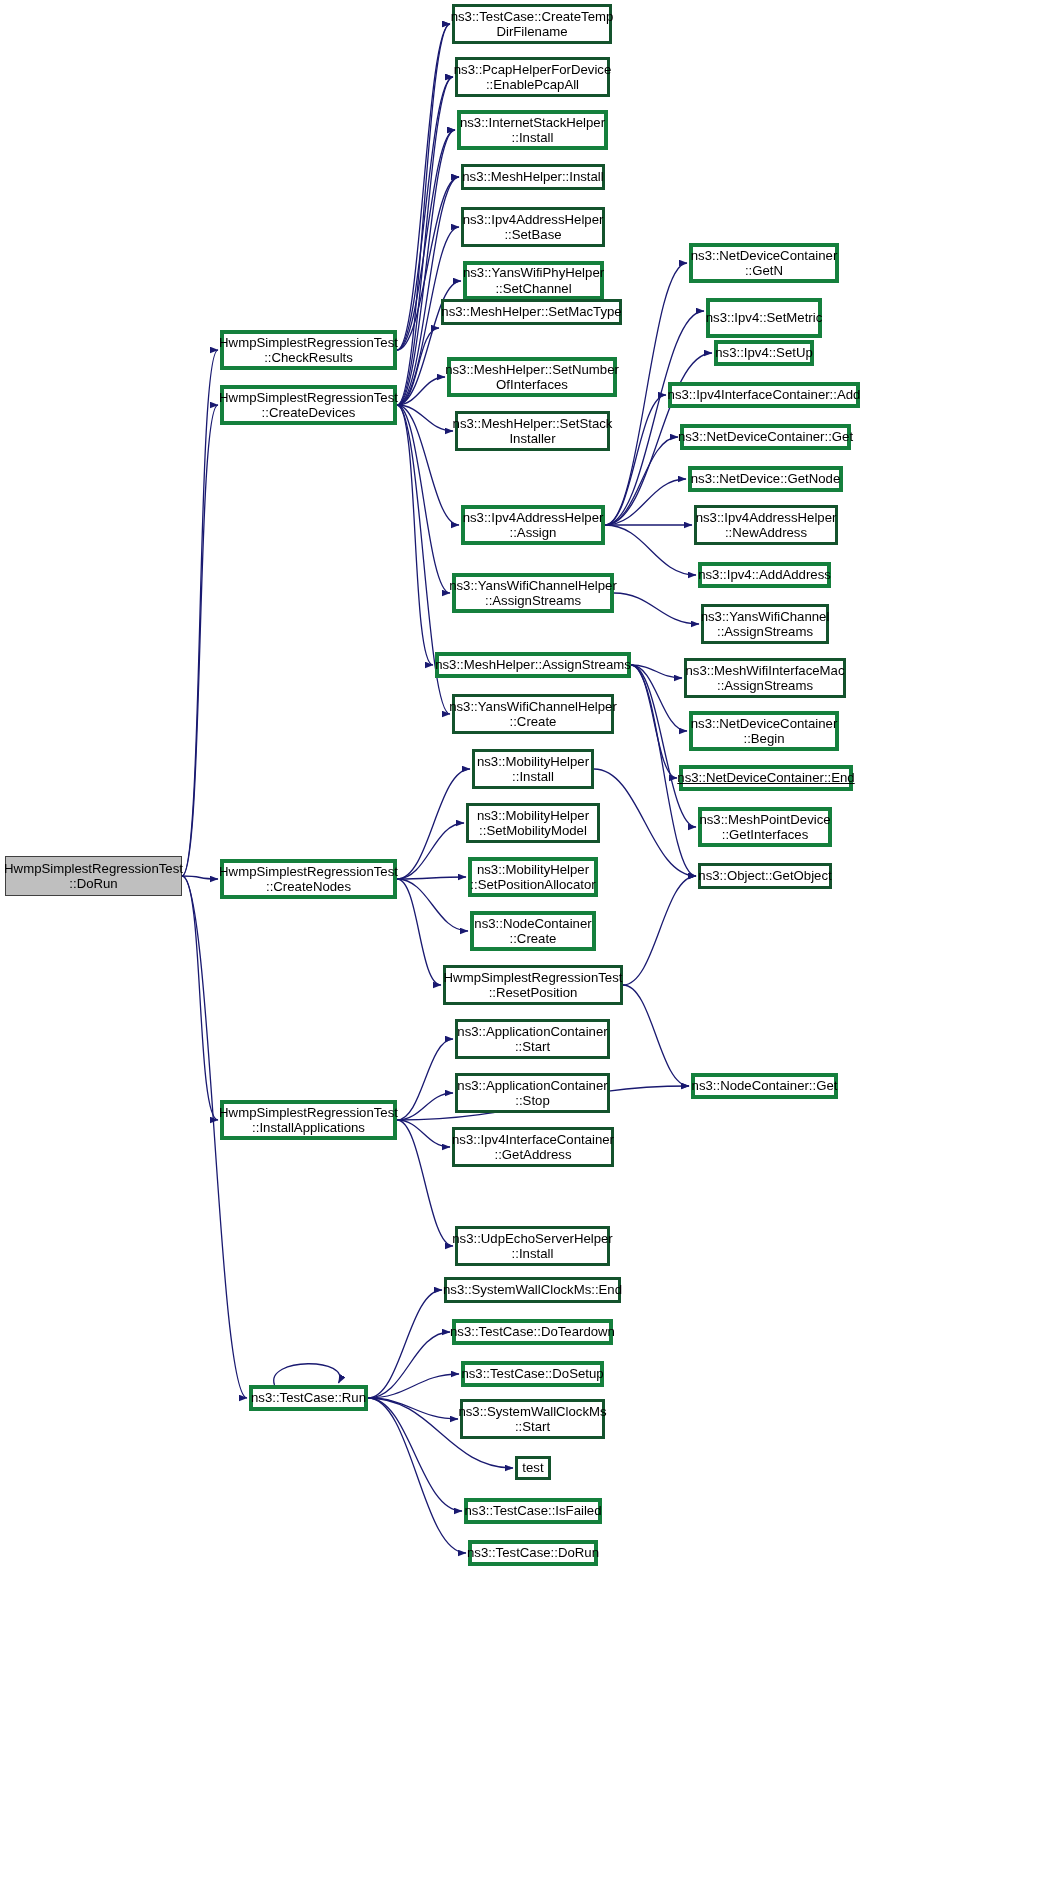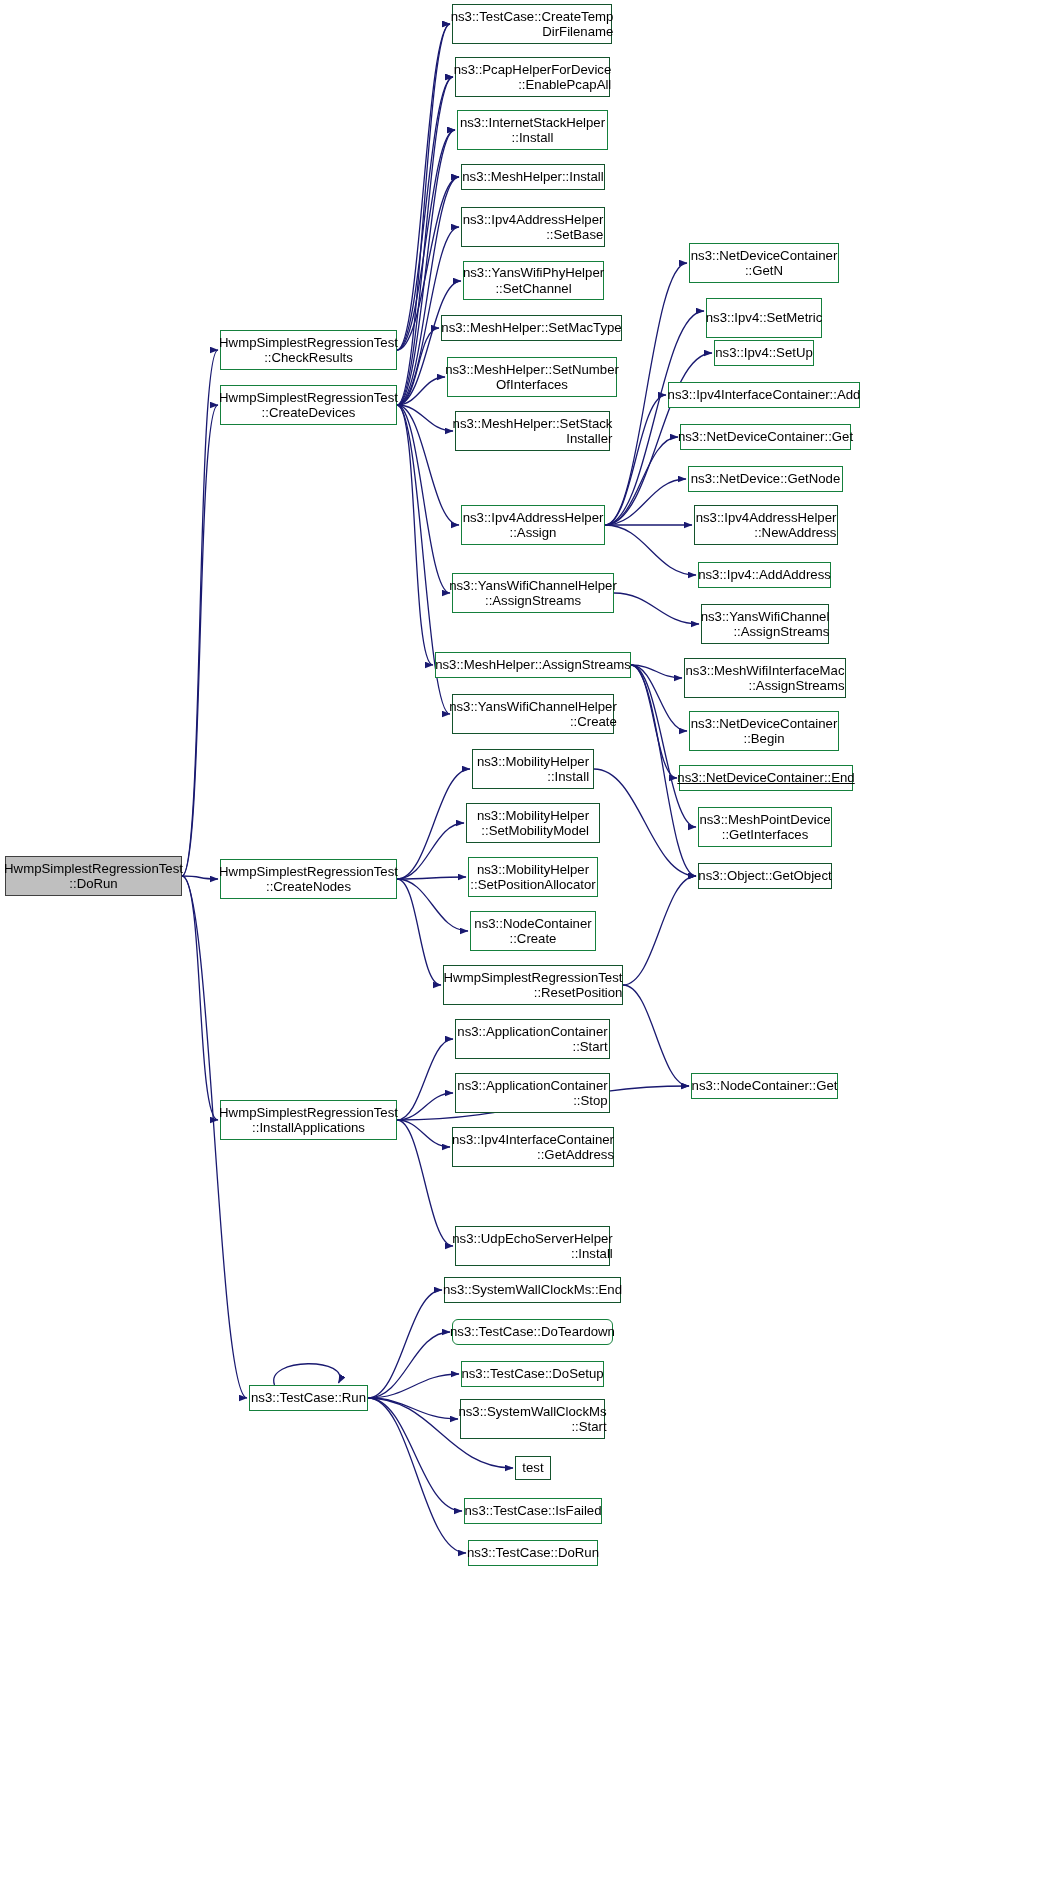--- a/index.html
+++ b/index.html
@@ -2,23 +2,23 @@
 <html><head>
 <meta charset="utf-8">
 <title>Call Graph</title>
 <style>
   html,body{margin:0;padding:0;background:#ffffff;}
   #canvas{position:relative;width:1048px;height:1903px;background:#ffffff;
           font-family:"Liberation Sans","DejaVu Sans",sans-serif;overflow:hidden;}
   svg#edges{position:absolute;left:0;top:0;width:1048px;height:1903px;pointer-events:none;}
   .node{position:absolute;box-sizing:border-box;display:flex;align-items:center;
         justify-content:center;text-align:center;background:#ffffff;
-        border:1px solid #15803d;font-size:13.2px;line-height:15.5px;color:#000000;
+        border:4px solid #15803d;font-size:13.2px;line-height:15.5px;color:#000000;
         white-space:pre-line;padding:1px 3px;z-index:5;}
-  .node.red{border:1px solid #14532d;text-align:right;}
+  .node.red{border:3px solid #14532d;}
   .node.cur{background:#bfbfbf;border:1px solid #404040;}
 </style>
 </head>
 <body>
 
 <div id="canvas">
   <svg id="edges" viewBox="0 0 1048 1903">
     <defs>
       <marker id="ah" markerWidth="9" markerHeight="7" refX="8.5" refY="3.5" orient="auto" markerUnits="userSpaceOnUse">
         <path d="M0,0 L9,3.5 L0,7 z" fill="#191970"></path>
@@ -100,21 +100,21 @@
 DirFilename</div>
       <div class="node red" style="left: 455px; top: 57px; width: 155px; height: 40px;">ns3::PcapHelperForDevice
 ::EnablePcapAll</div>
       <div class="node" style="left: 457px; top: 110px; width: 151px; height: 40px;">ns3::InternetStackHelper
 ::Install</div>
       <div class="node red" style="left: 461px; top: 164px; width: 144px; height: 26px;">ns3::MeshHelper::Install</div>
       <div class="node red" style="left: 461px; top: 207px; width: 144px; height: 40px;">ns3::Ipv4AddressHelper
 ::SetBase</div>
       <div class="node" style="left: 463px; top: 261px; width: 141px; height: 39px;">ns3::YansWifiPhyHelper
 ::SetChannel</div>
-      <div class="node red" style="left: 441px; top: 315px; width: 181px; height: 26px;">ns3::MeshHelper::SetMacType</div>
+      <div class="node red" style="left: 441px; top: 299px; width: 181px; height: 26px;">ns3::MeshHelper::SetMacType</div>
       <div class="node" style="left: 447px; top: 357px; width: 170px; height: 40px;">ns3::MeshHelper::SetNumber
 OfInterfaces</div>
       <div class="node red" style="left: 455px; top: 411px; width: 155px; height: 40px;">ns3::MeshHelper::SetStack
 Installer</div>
       <div class="node" style="left: 461px; top: 505px; width: 144px; height: 40px;">ns3::Ipv4AddressHelper
 ::Assign</div>
       <div class="node" style="left: 452px; top: 573px; width: 162px; height: 40px;">ns3::YansWifiChannelHelper
 ::AssignStreams</div>
       <div class="node" style="left: 435px; top: 652px; width: 196px; height: 26px;">ns3::MeshHelper::AssignStreams</div>
       <div class="node red" style="left: 452px; top: 694px; width: 162px; height: 40px;">ns3::YansWifiChannelHelper
@@ -131,21 +131,21 @@
 ::ResetPosition</div>
       <div class="node red" style="left: 455px; top: 1019px; width: 155px; height: 40px;">ns3::ApplicationContainer
 ::Start</div>
       <div class="node red" style="left: 455px; top: 1073px; width: 155px; height: 40px;">ns3::ApplicationContainer
 ::Stop</div>
       <div class="node red" style="left: 452px; top: 1127px; width: 162px; height: 40px;">ns3::Ipv4InterfaceContainer
 ::GetAddress</div>
       <div class="node red" style="left: 455px; top: 1226px; width: 155px; height: 40px;">ns3::UdpEchoServerHelper
 ::Install</div>
       <div class="node red" style="left: 444px; top: 1277px; width: 177px; height: 26px;">ns3::SystemWallClockMs::End</div>
-      <div class="node" style="left: 452px; top: 1319px; width: 161px; height: 26px; border-radius: 6px;">ns3::TestCase::DoTeardown</div>
+      <div class="node" style="left: 452px; top: 1319px; width: 161px; height: 26px;">ns3::TestCase::DoTeardown</div>
       <div class="node" style="left: 461px; top: 1361px; width: 143px; height: 26px;">ns3::TestCase::DoSetup</div>
       <div class="node red" style="left: 460px; top: 1399px; width: 145px; height: 40px;">ns3::SystemWallClockMs
 ::Start</div>
       <div class="node red" style="left: 515px; top: 1456px; width: 36px; height: 24px;">test</div>
       <div class="node" style="left: 464px; top: 1498px; width: 138px; height: 26px;">ns3::TestCase::IsFailed</div>
       <div class="node" style="left: 468px; top: 1540px; width: 130px; height: 26px;">ns3::TestCase::DoRun</div>
       <div class="node" style="left: 689px; top: 243px; width: 150px; height: 40px;">ns3::NetDeviceContainer
 ::GetN</div>
       <div class="node" style="left: 706px; top: 298px; width: 116px; height: 40px;">ns3::Ipv4::SetMetric</div>
       <div class="node" style="left: 714px; top: 340px; width: 100px; height: 26px;">ns3::Ipv4::SetUp</div>

